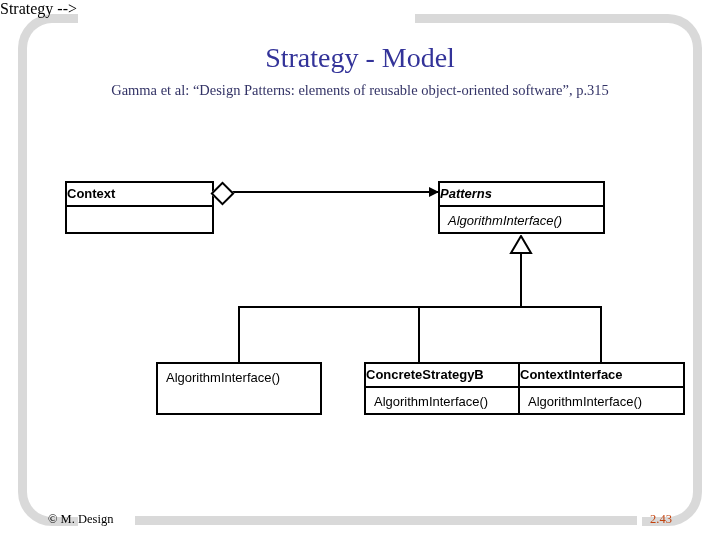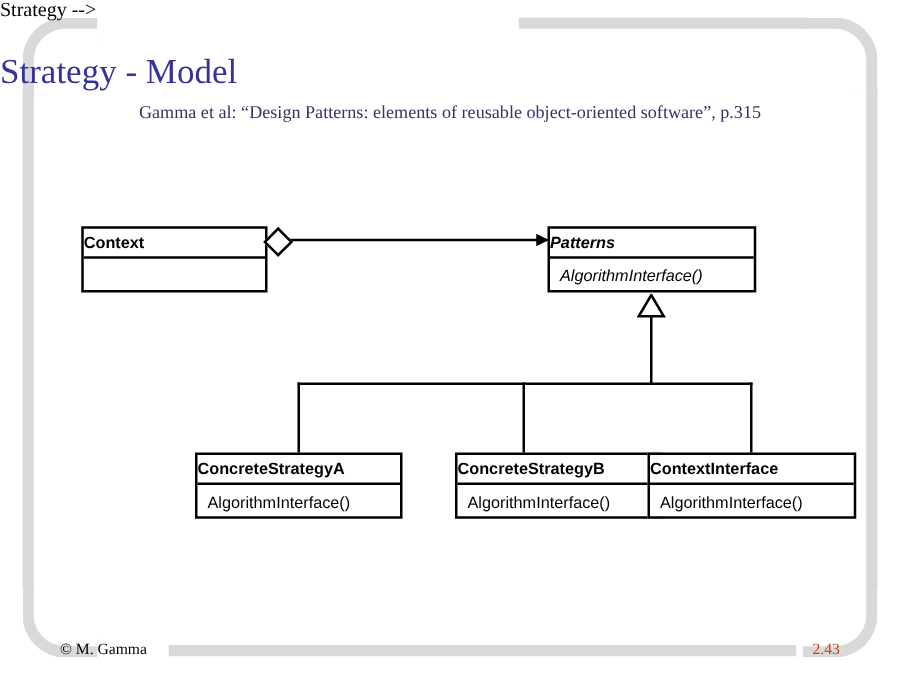--- a/index.html
+++ b/index.html
@@ -64,21 +64,21 @@
     left: 70px; top: 9px;
     font-size: 12.5px;
     color: #000000;
     white-space: nowrap;
     letter-spacing: 0.1px;
   }
   #slide-title {
     position: absolute;
     left: 0; top: 42px;
     width: 720px;
-    text-align: left;
+    text-align: center;
     font-size: 28px;
     color: #333399;
     white-space: nowrap;
   }
   #slide-subtitle {
     position: absolute;
     left: 0; top: 82px;
     width: 720px;
     text-align: center;
     font-size: 14.5px;
@@ -224,35 +224,34 @@
     </div>
 
     
     <div class="uml-box abstract" id="box-strategy" style="left:438px; top:181px; width:167px; height:53px;">
       <div class="uml-title">Patterns</div>
       <div class="uml-ops">AlgorithmInterface()</div>
     </div>
 
     
     <div class="uml-box" id="box-concrete-a" style="left:156px; top:362px; width:166px; height:53px;">
-      <div class="uml-title">ConcreteStrategyA</div>
       <div class="uml-ops">AlgorithmInterface()</div>
     </div>
 
     
     <div class="uml-box" id="box-concrete-b" style="left:336px; top:362px; width:166px; height:53px;margin-left:28px;">
       <div class="uml-title">ConcreteStrategyB</div>
       <div class="uml-ops">AlgorithmInterface()</div>
     </div>
 
     
     <div class="uml-box" id="box-concrete-c" style="left:518px; top:362px; width:167px; height:53px;">
       <div class="uml-title">ContextInterface</div>
       <div class="uml-ops">AlgorithmInterface()</div>
     </div>
 
   </div>
 
-  <div id="footer-author">© M. Gamma</div>
+  <div id="footer-author">© M. Design</div>
   <div id="footer-bar"></div>
   <div id="footer-page">2.43</div>
 
 </div>
 
 </body></html>

